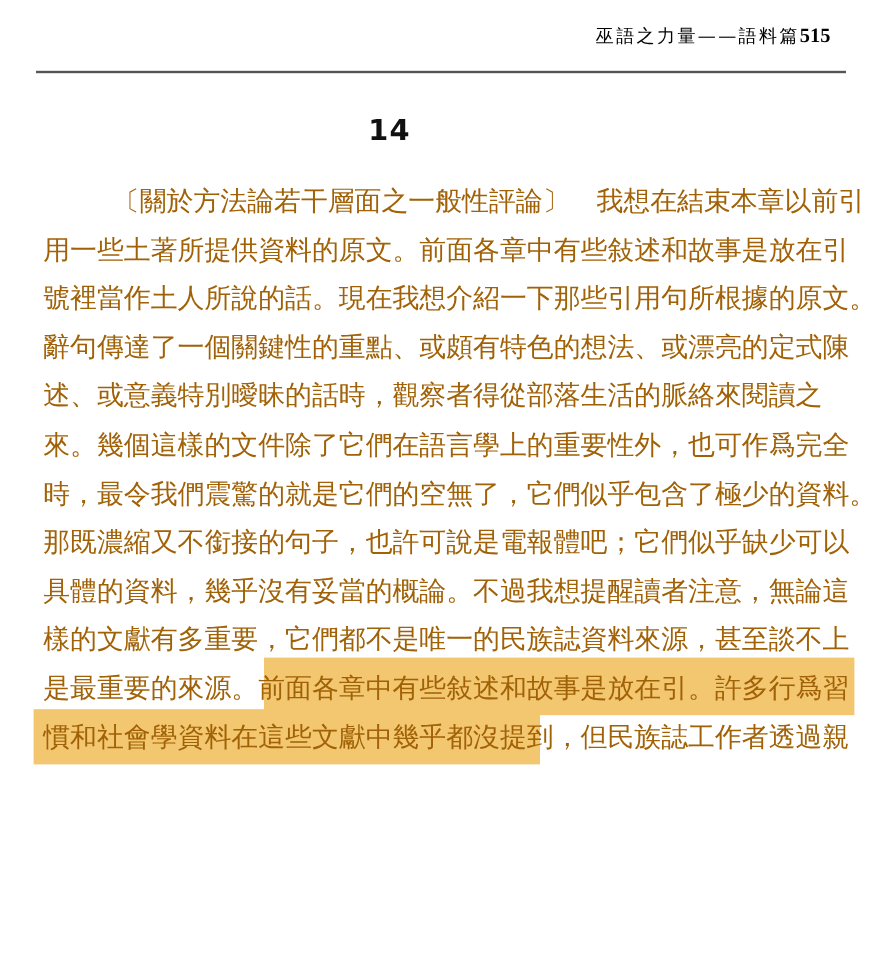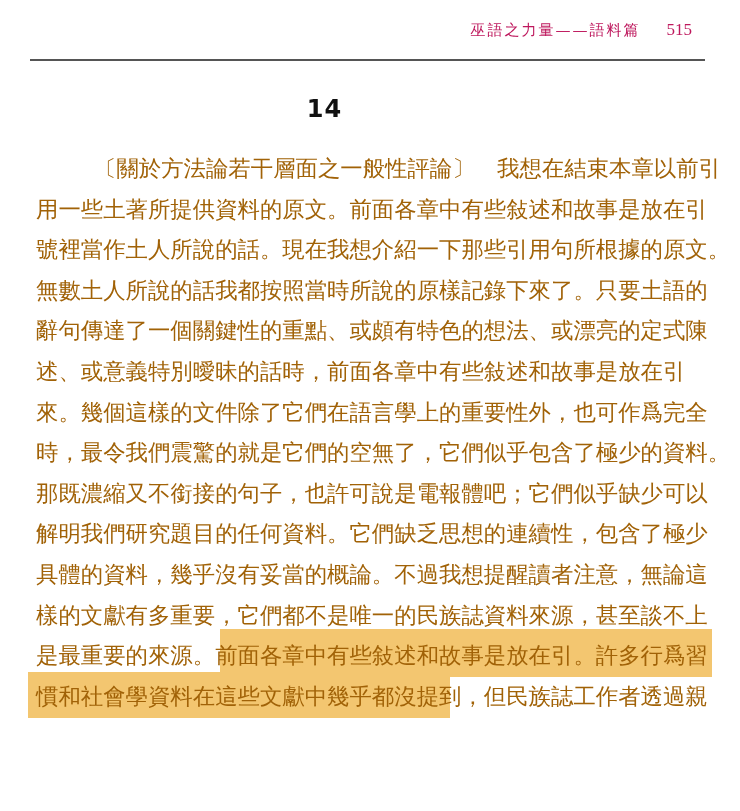--- a/index.html
+++ b/index.html
@@ -15,30 +15,30 @@
       font-family: "DejaVu Serif", serif;
       color: #1a1a1a;
     }
     .running-head {
       position: absolute;
       top: 20px;
       right: 48px;
       font-family: "DejaVu Serif", serif;
       font-size: 15px;
       letter-spacing: 2px;
-      color: #be185d;
+      color: #000000;
       display: flex;
       align-items: baseline;
-      gap: 26px;
       margin-left: 14px;
     }
     .running-head .page-num {
       font-family: "Liberation Serif", serif;
       font-size: 17px;
       letter-spacing: 0;
+      font-weight: bold;
     }
     .head-rule {
       position: absolute;
       top: 59px;
       left: 30px;
       width: 675px;
       height: 2px;
       background: #555;
     }
     .section-number {
@@ -86,27 +86,25 @@
   <span class="page-num">515</span>
 </div>
 <div class="head-rule"></div>
 
 <div class="section-number">14</div>
 
 <div class="body-text">
   <div class="line indent">〔關於方法論若干層面之一般性評論〕　我想在結束本章以前引</div>
   <div class="line">用一些土著所提供資料的原文。前面各章中有些敍述和故事是放在引</div>
   <div class="line">號裡當作土人所說的話。現在我想介紹一下那些引用句所根據的原文。</div>
-  <div class="line">無數土人所說的話我都按照當時所說的原樣記錄下來了。只要土語的</div>
   <div class="line">辭句傳達了一個關鍵性的重點、或頗有特色的想法、或漂亮的定式陳</div>
-  <div class="line">述、或意義特別曖昧的話時，前面各章中有些敍述和故事是放在引</div>
+  <div class="line">述、或意義特別曖昧的話時，觀察者得從部落生活的脈絡來閱讀之</div>
   <div class="line">來。幾個這樣的文件除了它們在語言學上的重要性外，也可作爲完全</div>
   <div class="line">時，最令我們震驚的就是它們的空無了，它們似乎包含了極少的資料。</div>
   <div class="line">那既濃縮又不銜接的句子，也許可說是電報體吧；它們似乎缺少可以</div>
-  <div class="line">解明我們研究題目的任何資料。它們缺乏思想的連續性，包含了極少</div>
   <div class="line">具體的資料，幾乎沒有妥當的概論。不過我想提醒讀者注意，無論這</div>
   <div class="line">樣的文獻有多重要，它們都不是唯一的民族誌資料來源，甚至談不上</div>
 
   <div class="line">
     <div class="hl-block" style="left:184px; top:-6px; width:492px; height:48px;"></div>
     <span>是最重要的來源。</span><span>前面各章中有些敍述和故事是放在引。許多行爲習</span>
   </div>
   <div class="line">
     <div class="hl-block" style="left:-8px; top:-4px; width:422px; height:46px;"></div>
     <span>慣和社會學資料在這些文獻中幾乎都沒提到</span><span>，但民族誌工作者透過親</span>

